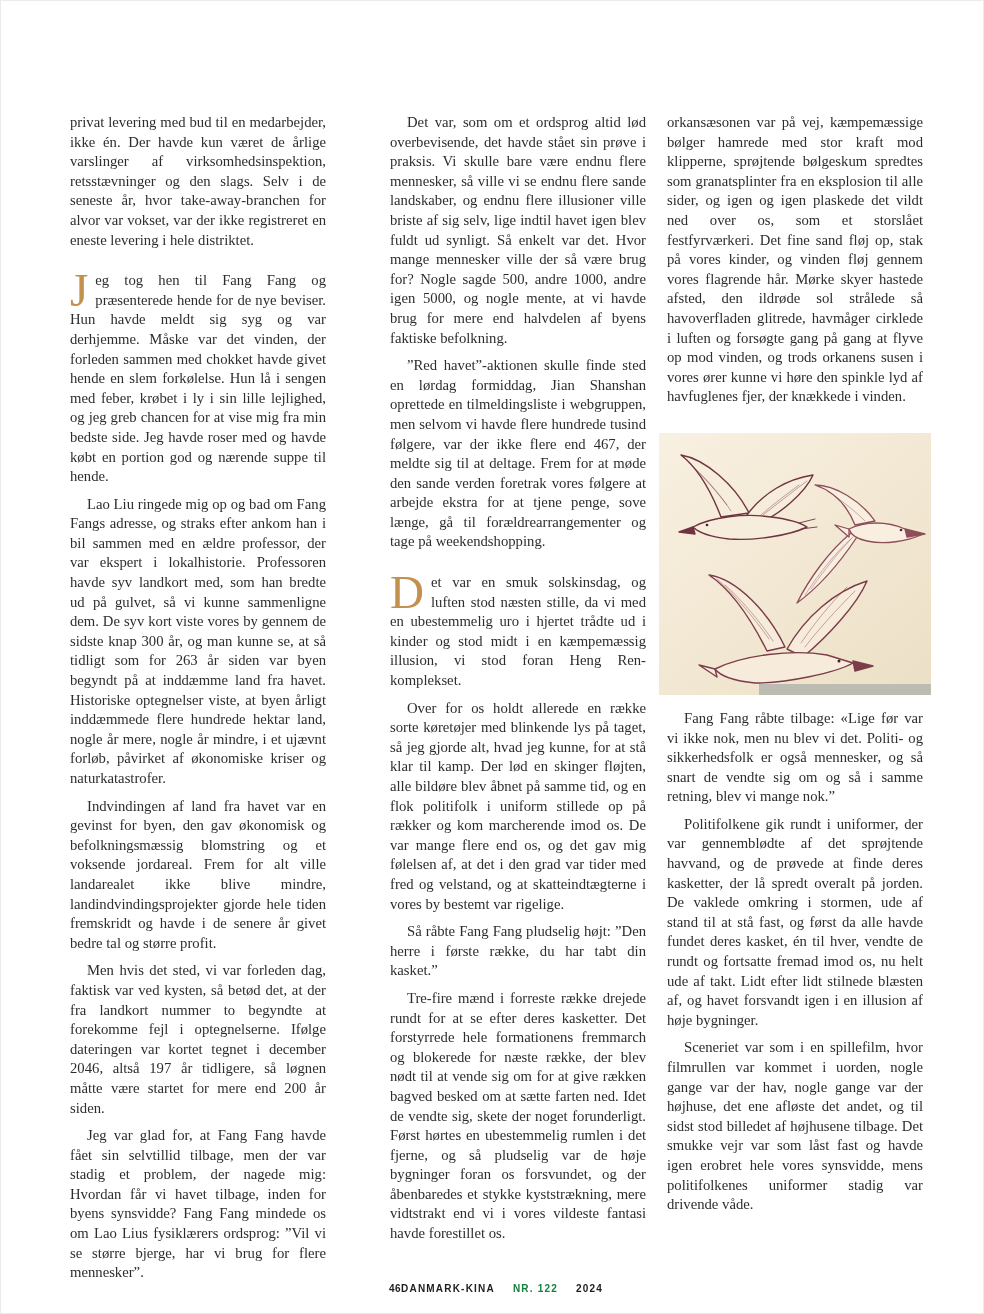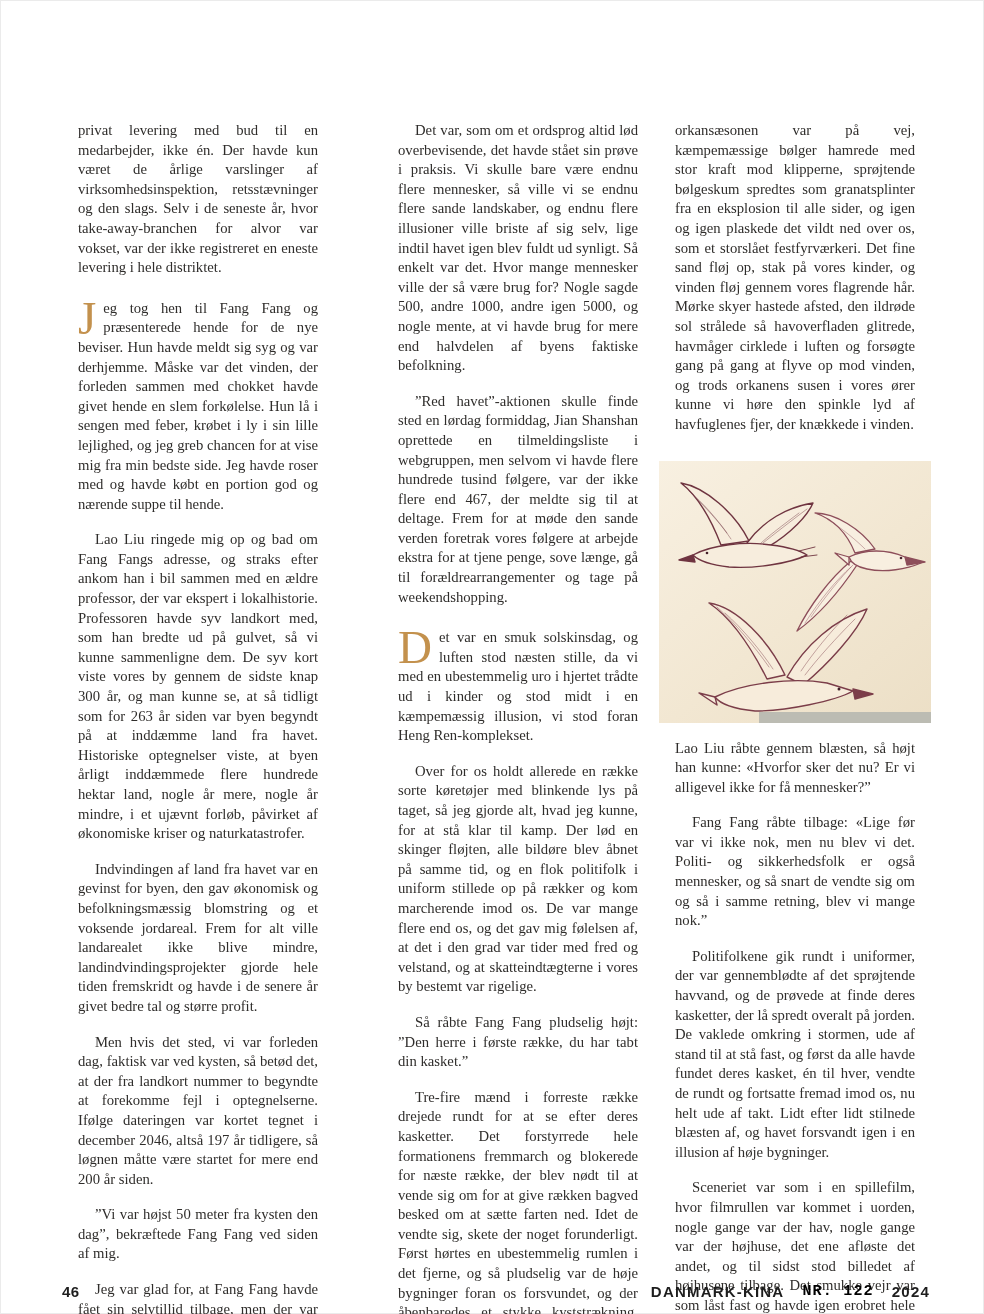--- a/index.html
+++ b/index.html
@@ -10,21 +10,21 @@
     box-shadow:inset 0 0 0 1px #ebebeb;
     overflow:hidden;
   }
   .col{
     position:absolute;top:105px;width:272px;
     color:#2f2d2b;font-size:14.7px;line-height:19.6px;
   }
   #col1{left:62px;}
   #col2{left:382px;}
   #col3{left:659px;}
-  p{margin:16px;text-align:justify;}
+  p{margin:8px;text-align:justify;}
   p.ind{text-indent:17px;}
   p.gap{margin-top:21px;}
   .dc{
     float:left;
     font-size:47px;line-height:37px;
     padding:1px 7px 0 0;
     color:#c3914d;
     font-family:"Liberation Serif",serif;
   }
   .illustration{
@@ -35,40 +35,39 @@
   }
   .illustration svg{display:block;width:100%;height:100%;}
   .wm-strip{
     position:absolute;right:0;bottom:0;
     width:172px;height:11px;
     background:#bcbcb3;
   }
   .hatch{fill:none;stroke-width:0.8;opacity:0.55;}
   .page-footer{
     position:absolute;left:62px;right:54px;top:1262px;
-    display:flex;justify-content:space-between;align-items:baseline;
+    display:flex;justify-content:center;align-items:baseline;
     font-family:"Liberation Sans","DejaVu Sans",sans-serif;
-    font-weight:bold;font-size:15px;color:#1d1d1d;
+    font-weight:bold;font-size:10px;color:#1d1d1d;
   }
   .footer-right{display:flex;gap:18px;letter-spacing:1.2px;margin-top:21px;}
-  .issue{color:#000000;font-family:Liberation Mono, monospace;}
+  .issue{color:#15803d;}
   .pageno{letter-spacing:0.5px;}
 </style>
 </head>
 <body>
 
 <div class="col" id="col1">
   <p>privat levering med bud til en medarbejder, ikke én. Der havde kun været de årlige varslinger af virksomhedsinspektion, retsstævninger og den slags. Selv i de seneste år, hvor take-away-branchen for alvor var vokset, var der ikke registreret en eneste levering i hele distriktet.</p>
   <p class="gap">
     <span class="dc">J</span><span>eg tog hen til Fang Fang og præsenterede hende for de nye beviser. Hun havde meldt sig syg og var derhjemme. Måske var det vinden, der forleden sammen med chokket havde givet hende en slem forkølelse. Hun lå i sengen med feber, krøbet i ly i sin lille lejlighed, og jeg greb chancen for at vise mig fra min bedste side. Jeg havde roser med og havde købt en portion god og nærende suppe til hende.</span>
   </p>
   <p class="ind">Lao Liu ringede mig op og bad om Fang Fangs adresse, og straks efter ankom han i bil sammen med en ældre professor, der var ekspert i lokalhistorie. Professoren havde syv landkort med, som han bredte ud på gulvet, så vi kunne sammenligne dem. De syv kort viste vores by gennem de sidste knap 300 år, og man kunne se, at så tidligt som for 263 år siden var byen begyndt på at inddæmme land fra havet. Historiske optegnelser viste, at byen årligt inddæmmede flere hundrede hektar land, nogle år mere, nogle år mindre, i et ujævnt forløb, påvirket af økonomiske kriser og naturkatastrofer.</p>
   <p class="ind">Indvindingen af land fra havet var en gevinst for byen, den gav økonomisk og befolkningsmæssig blomstring og et voksende jordareal. Frem for alt ville landarealet ikke blive mindre, landindvindingsprojekter gjorde hele tiden fremskridt og havde i de senere år givet bedre tal og større profit.</p>
   <p class="ind">Men hvis det sted, vi var forleden dag, faktisk var ved kysten, så betød det, at der fra landkort nummer to begyndte at forekomme fejl i optegnelserne. Ifølge dateringen var kortet tegnet i december 2046, altså 197 år tidligere, så løgnen måtte være startet for mere end 200 år siden.</p>
-  <p class="ind">”Vi var højst 50 meter fra kysten den dag”, bekræftede Fang Fang ved siden af mig.</p>
   <p class="ind">Jeg var glad for, at Fang Fang havde fået sin selvtillid tilbage, men der var stadig et problem, der nagede mig: Hvordan får vi havet tilbage, inden for byens synsvidde? Fang Fang mindede os om Lao Lius fysiklærers ordsprog: ”Vil vi se større bjerge, har vi brug for flere mennesker”.</p>
 </div>
 
 <div class="col" id="col2">
   <p class="ind">Det var, som om et ordsprog altid lød overbevisende, det havde stået sin prøve i praksis. Vi skulle bare være endnu flere mennesker, så ville vi se endnu flere sande landskaber, og endnu flere illusioner ville briste af sig selv, lige indtil havet igen blev fuldt ud synligt. Så enkelt var det. Hvor mange mennesker ville der så være brug for? Nogle sagde 500, andre 1000, andre igen 5000, og nogle mente, at vi havde brug for mere end halvdelen af byens faktiske befolkning.</p>
   <p class="ind">”Red havet”-aktionen skulle finde sted en lørdag formiddag, Jian Shanshan oprettede en tilmeldingsliste i webgruppen, men selvom vi havde flere hundrede tusind følgere, var der ikke flere end 467, der meldte sig til at deltage. Frem for at møde den sande verden foretrak vores følgere at arbejde ekstra for at tjene penge, sove længe, gå til forældrearrangementer og tage på weekendshopping.</p>
   <p class="gap">
     <span class="dc">D</span><span>et var en smuk solskinsdag, og luften stod næsten stille, da vi med en ubestemmelig uro i hjertet trådte ud i kinder og stod midt i en kæmpemæssig illusion, vi stod foran Heng Ren-komplekset.</span>
   </p>
   <p class="ind">Over for os holdt allerede en række sorte køretøjer med blinkende lys på taget, så jeg gjorde alt, hvad jeg kunne, for at stå klar til kamp. Der lød en skinger fløjten, alle bildøre blev åbnet på samme tid, og en flok politifolk i uniform stillede op på rækker og kom marcherende imod os. De var mange flere end os, og det gav mig følelsen af, at det i den grad var tider med fred og velstand, og at skatteindtægterne i vores by bestemt var rigelige.</p>
@@ -116,21 +115,20 @@
         <path class="hatch" stroke="#7b3d49" d="M188,154 C172,170 154,192 142,210"></path>
         <path d="M56,236 L40,232 L58,244 Z"></path>
         <path d="M56,236 C84,222 134,216 168,222 L194,230 C176,240 128,250 96,250 C76,248 62,244 56,236 Z"></path>
         <path d="M194,228 L214,233 L196,238 Z" fill="#7b3d49"></path>
         <circle cx="180" cy="228" r="1.5" fill="#3f1f27" stroke="none"></circle>
       </g>
     </svg>
     <div class="wm-strip"></div>
   </div>
 
-  <p>Lao Liu råbte gennem blæsten, så højt han kunne: «Hvorfor sker det nu? Er vi alligevel ikke for få mennesker?”</p>
   <p class="ind">Fang Fang råbte tilbage: «Lige før var vi ikke nok, men nu blev vi det. Politi- og sikkerhedsfolk er også mennesker, og så snart de vendte sig om og så i samme retning, blev vi mange nok.”</p>
   <p class="ind">Politifolkene gik rundt i uniformer, der var gennemblødte af det sprøjtende havvand, og de prøvede at finde deres kasketter, der lå spredt overalt på jorden. De vaklede omkring i stormen, ude af stand til at stå fast, og først da alle havde fundet deres kasket, én til hver, vendte de rundt og fortsatte fremad imod os, nu helt ude af takt. Lidt efter lidt stilnede blæsten af, og havet forsvandt igen i en illusion af høje bygninger.</p>
   <p class="ind">Sceneriet var som i en spillefilm, hvor filmrullen var kommet i uorden, nogle gange var der hav, nogle gange var der højhuse, det ene afløste det andet, og til sidst stod billedet af højhusene tilbage. Det smukke vejr var som låst fast og havde igen erobret hele vores synsvidde, mens politifolkenes uniformer stadig var drivende våde.</p>
 </div>
 
 <div class="page-footer">
   <span class="pageno">46</span>
   <span class="footer-right">
     <span>DANMARK-KINA</span>
     <span class="issue">NR. 122</span>

